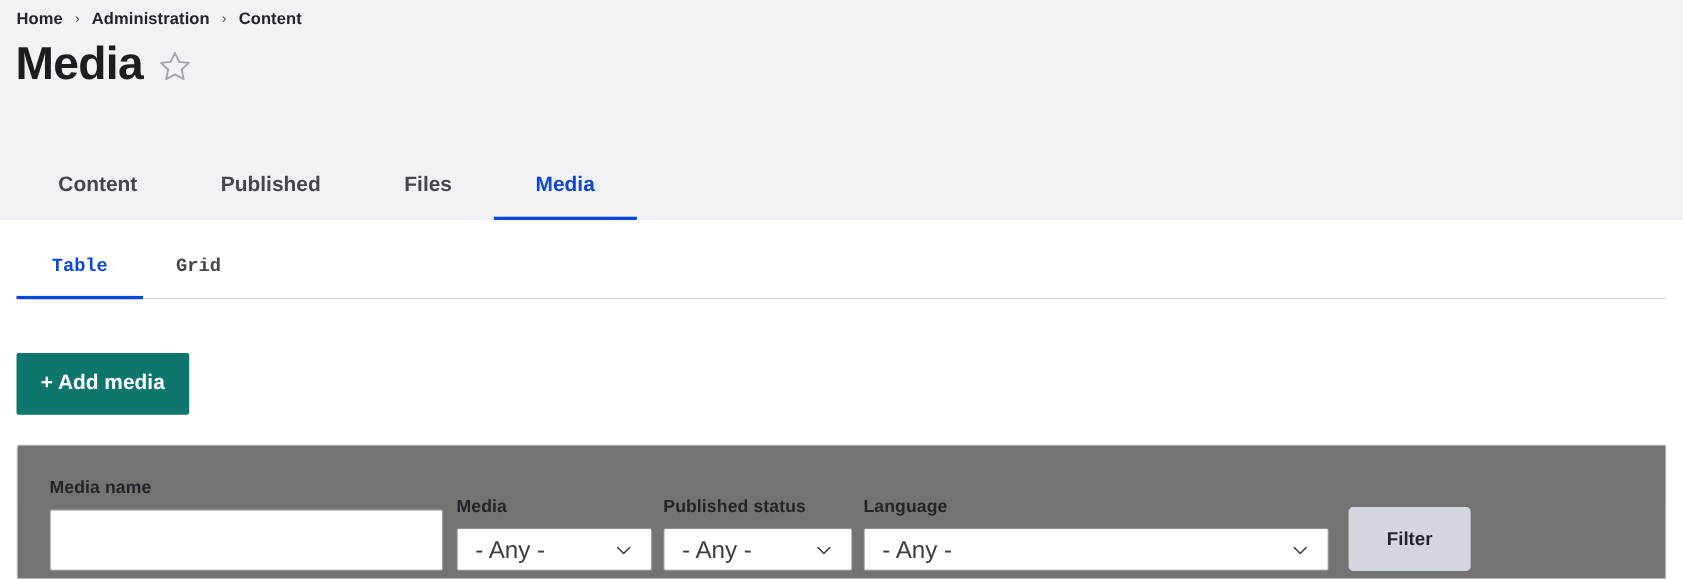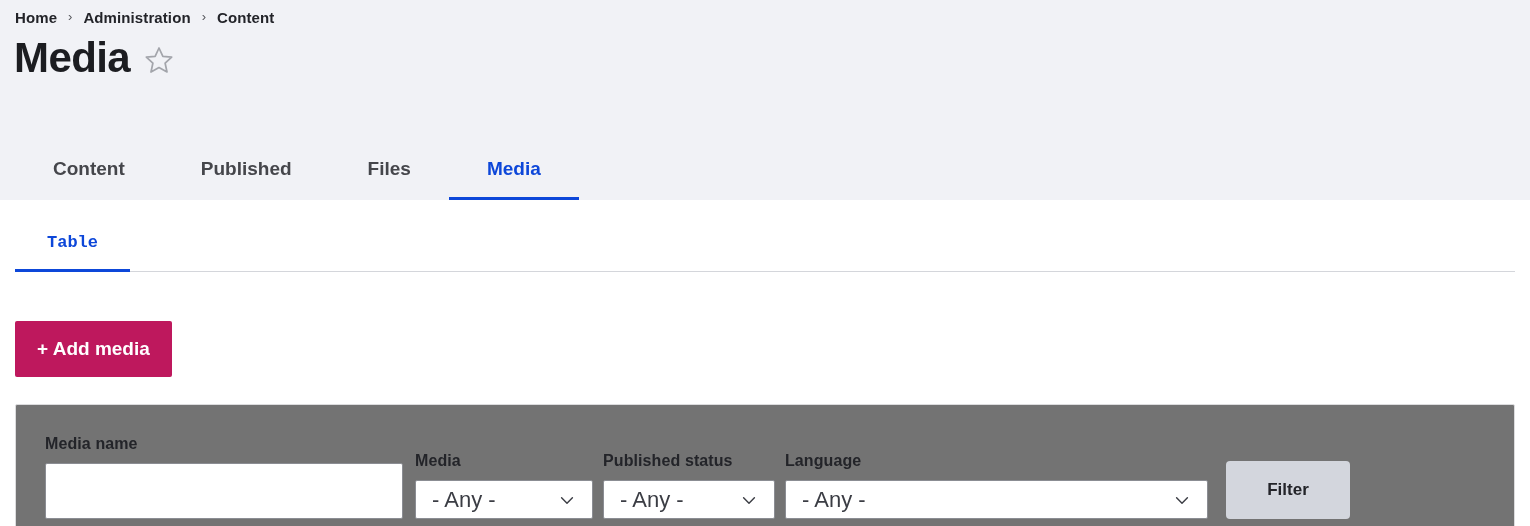--- a/index.html
+++ b/index.html
@@ -123,21 +123,21 @@
     color: #0d47d9;
     border-bottom-color: #0d47d9;
   }
 
   
   .actions {
     padding: 49px 0 0 15px;
   }
   .btn-primary {
     display: inline-block;
-    background: #be185d;
+    background: #0f766e;
     color: #ffffff;
     font-size: 19px;
     font-weight: bold;
     border: 0;
     border-radius: 2px;
     padding: 16px 22px;
     line-height: 24px;
     cursor: pointer;
     font-family: "Liberation Sans", sans-serif;
   }
@@ -207,21 +207,21 @@
   .gap-12 { margin-left: 12px; }
   .gap-10 { margin-left: 10px; margin-top: 19px; }
 
   .btn-filter {
     background: #d3d6dd;
     border: 0;
     border-radius: 4px;
     font-size: 17px;
     font-weight: bold;
     color: #232429;
-    width: 124px;
+    width: 111px;
     height: 58px;
     cursor: pointer;
     font-family: "Liberation Sans", sans-serif;
     margin-left: 18px;
   }
 </style>
 </head>
 <body>
 
 <div class="page-header">
@@ -246,20 +246,21 @@
   <div class="primary-tabs">
     <div class="ptab">Content</div>
     <div class="ptab">Published</div>
     <div class="ptab">Files</div>
     <div class="ptab active">Media</div>
   </div>
 </div>
 
 <div class="secondary-tabs">
   <div class="stab active">Table</div>
+  <div class="stab">Grid</div>
 </div>
 
 <div class="actions">
   <button class="btn-primary">+ Add media</button>
 </div>
 
 <div class="filter-panel">
   <div class="filter-row">
 
     <div class="field">

